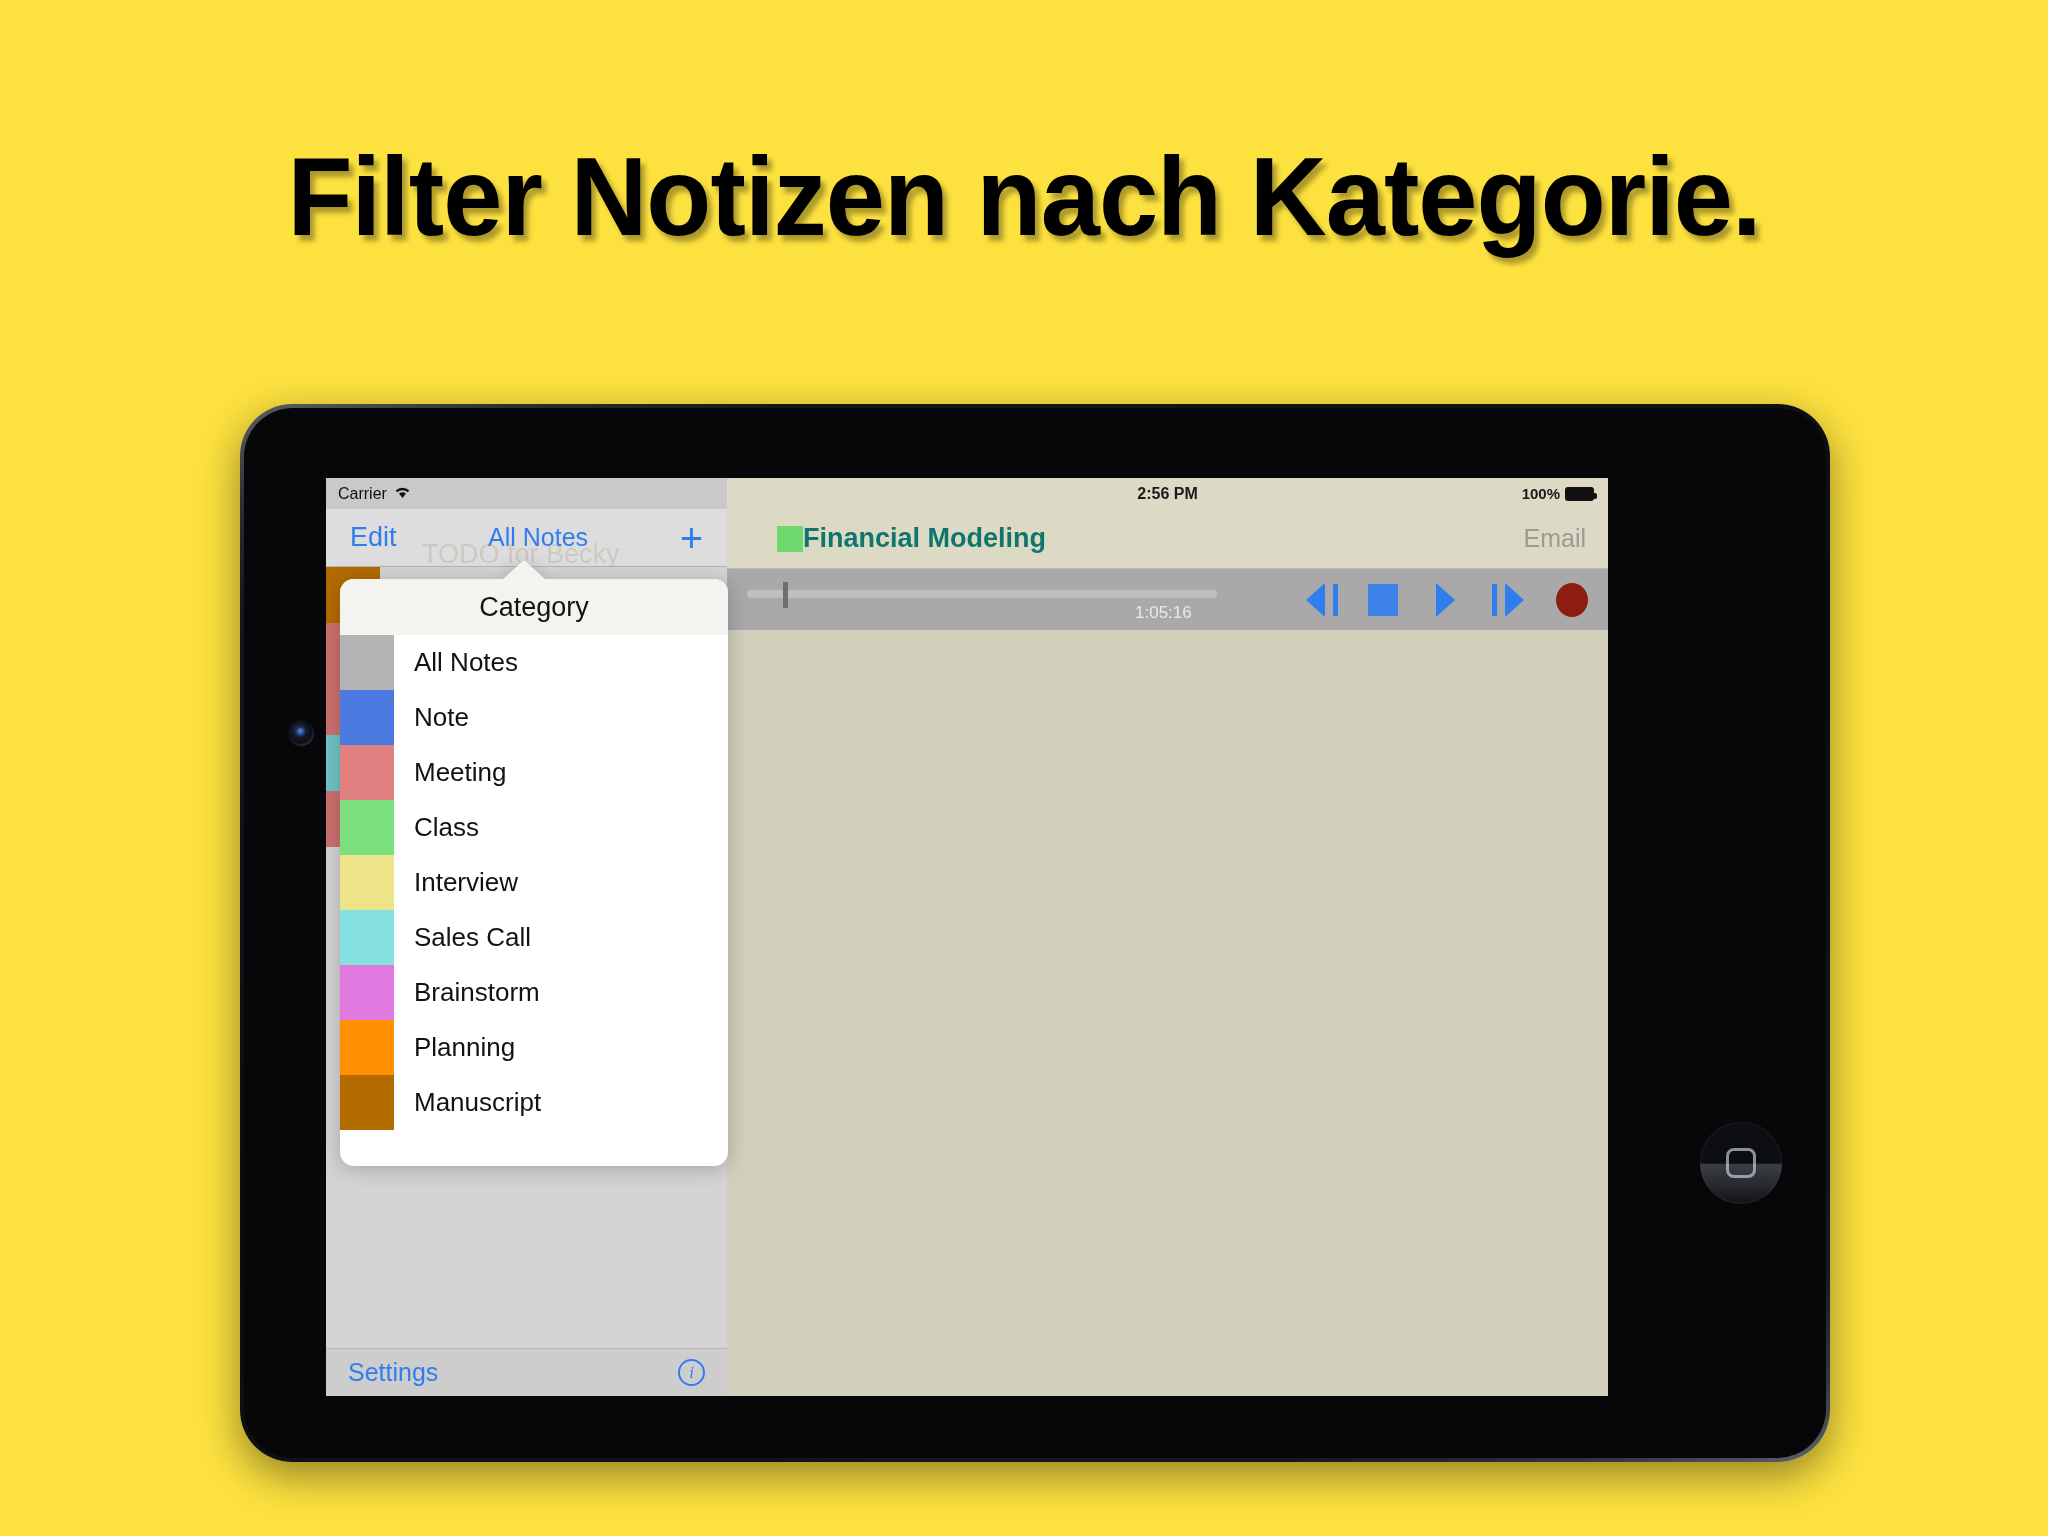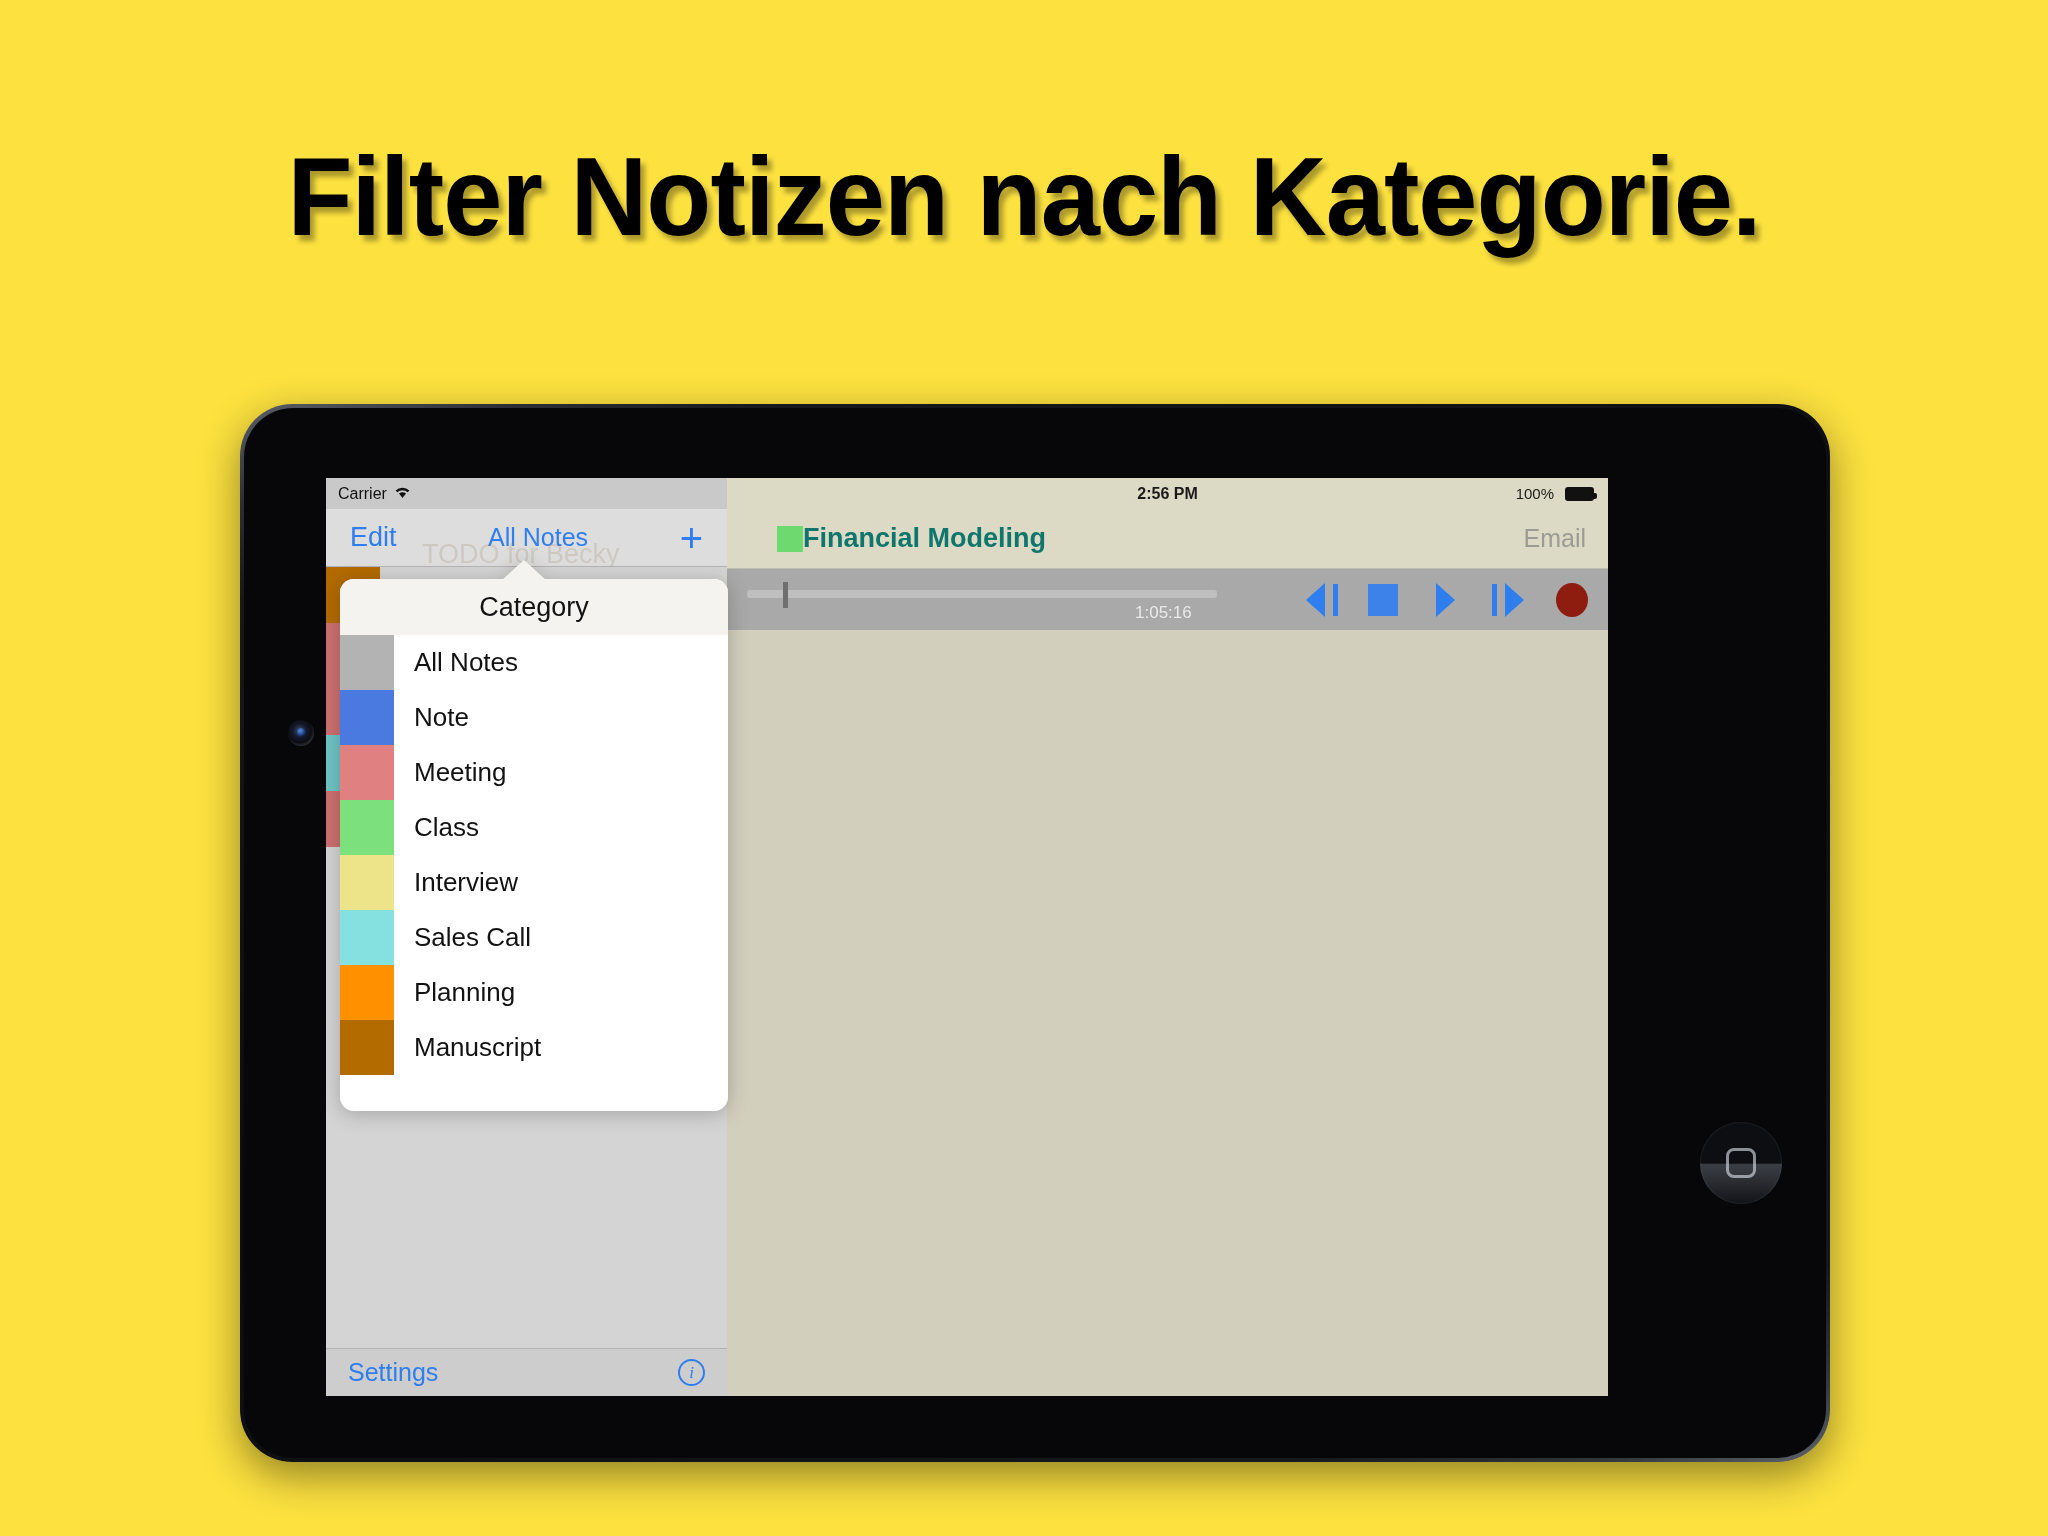--- a/index.html
+++ b/index.html
@@ -200,22 +200,22 @@
   #status-right {
     height: 31px;
     background: #dcdac4;
     display: flex; align-items: center; justify-content: center;
     font-size: 16px; color: #1a1a1a;
     position: relative;
     font-weight: bold;
   }
   #battery-group {
     position: absolute; right: 14px; top: 0; height: 31px;
-    display: flex; align-items: center; gap: 11px;
-    font-size: 15px; font-weight: normal;
+    display: flex; align-items: center; gap: 5px;
+    font-size: 15px; font-weight: bold;
   }
   #battery-shell {
     width: 29px; height: 14px;
     border: 2px solid #111; border-radius: 3px;
     position: relative; background: #111;
   }
   #battery-shell::after {
     content:""; position:absolute; right:-5px; top:4px;
     width:3px; height:6px; background:#111; border-radius:0 2px 2px 0;
   }
@@ -449,20 +449,24 @@
               </div>
               <div class="cat-row">
                 <div class="cat-swatch" style="background: rgb(237, 228, 137);"></div>
                 <div class="cat-label">Interview</div>
               </div>
               <div class="cat-row">
                 <div class="cat-swatch" style="background: rgb(133, 224, 224);"></div>
                 <div class="cat-label">Sales Call</div>
               </div>
               <div class="cat-row">
+                <div class="cat-swatch" style="background: rgb(224, 122, 224);"></div>
+                <div class="cat-label">Brainstorm</div>
+              </div>
+              <div class="cat-row">
                 <div class="cat-swatch" style="background: rgb(255, 145, 0);"></div>
                 <div class="cat-label">Planning</div>
               </div>
               <div class="cat-row">
                 <div class="cat-swatch" style="background: rgb(179, 107, 0);"></div>
                 <div class="cat-label">Manuscript</div>
               </div>
             </div>
         </div>
       </div>

